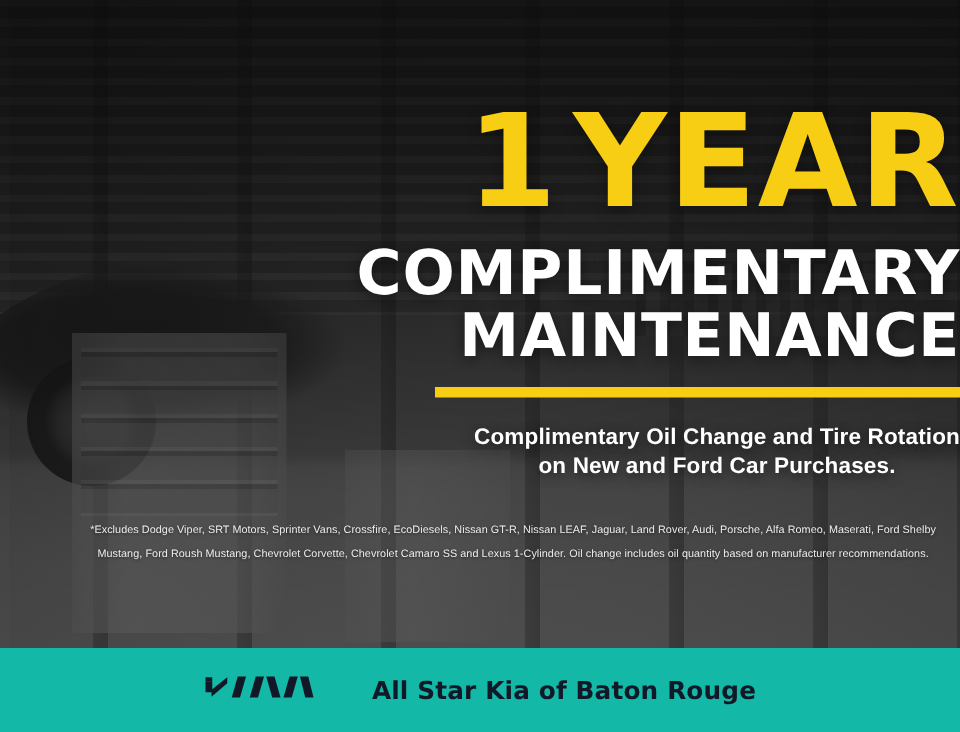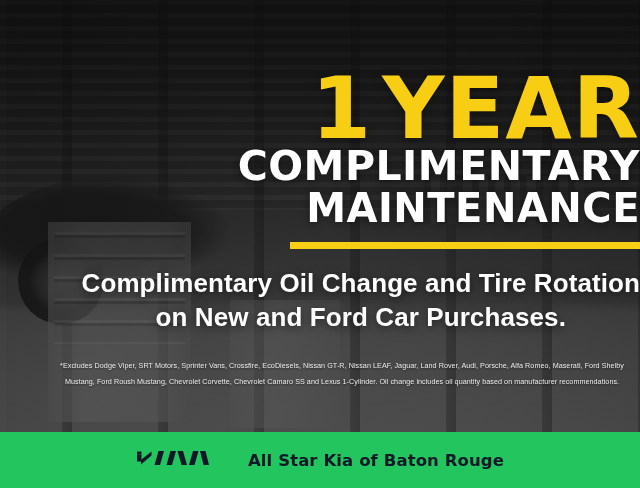--- a/index.html
+++ b/index.html
@@ -161,42 +161,42 @@
   }
   .headline-year .gap { display: inline-block; width: 10px; }
 
   .headline-sub {
     color: #ffffff;
     font-weight: 700;
     font-family: "DejaVu Sans", sans-serif;
     text-shadow: 0 2px 9px rgba(0,0,0,0.45);
   }
   .line-complimentary {
-    margin-top: 0;
+    margin-top: 16px;
     font-size: 41px;
     line-height: 1.02;
     letter-spacing: 0.5px;
   }
   .line-maintenance {
     font-size: 40px;
     line-height: 1.02;
     letter-spacing: 0.5px;
   }
 
   .divider {
     margin-top: 13px;
     width: 350px;
     height: 7px;
     background: #F7CE14;
   }
 
   .offer {
     margin-top: 17px;
     color: #ffffff;
-    font-size: 26px;
+    font-size: 15px;
     font-weight: 700;
     line-height: 1.32;
     letter-spacing: 0.1px;
     text-shadow: 0 2px 8px rgba(0,0,0,0.55);
     max-width: 600px;
   }
 
   .disclaimer {
     margin-top: 22px;
     color: #ededed;
@@ -207,21 +207,21 @@
     padding: 0 12px;
     text-shadow: 0 1px 2px rgba(0,0,0,0.5);
   }
   .disclaimer p { margin: 4px; }
 
   
   .footer {
     position: absolute;
     left: 0; right: 0; bottom: 0;
     height: 56px;
-    background: #22c55e;
+    background: #14b8a6;
     display: flex;
     align-items: center;
     justify-content: center;
     gap: 38px;
   }
   .kia-logo { display: block; }
   .dealer-name {
     color: #111827;
     font-size: 16.5px;
     font-weight: 600;

